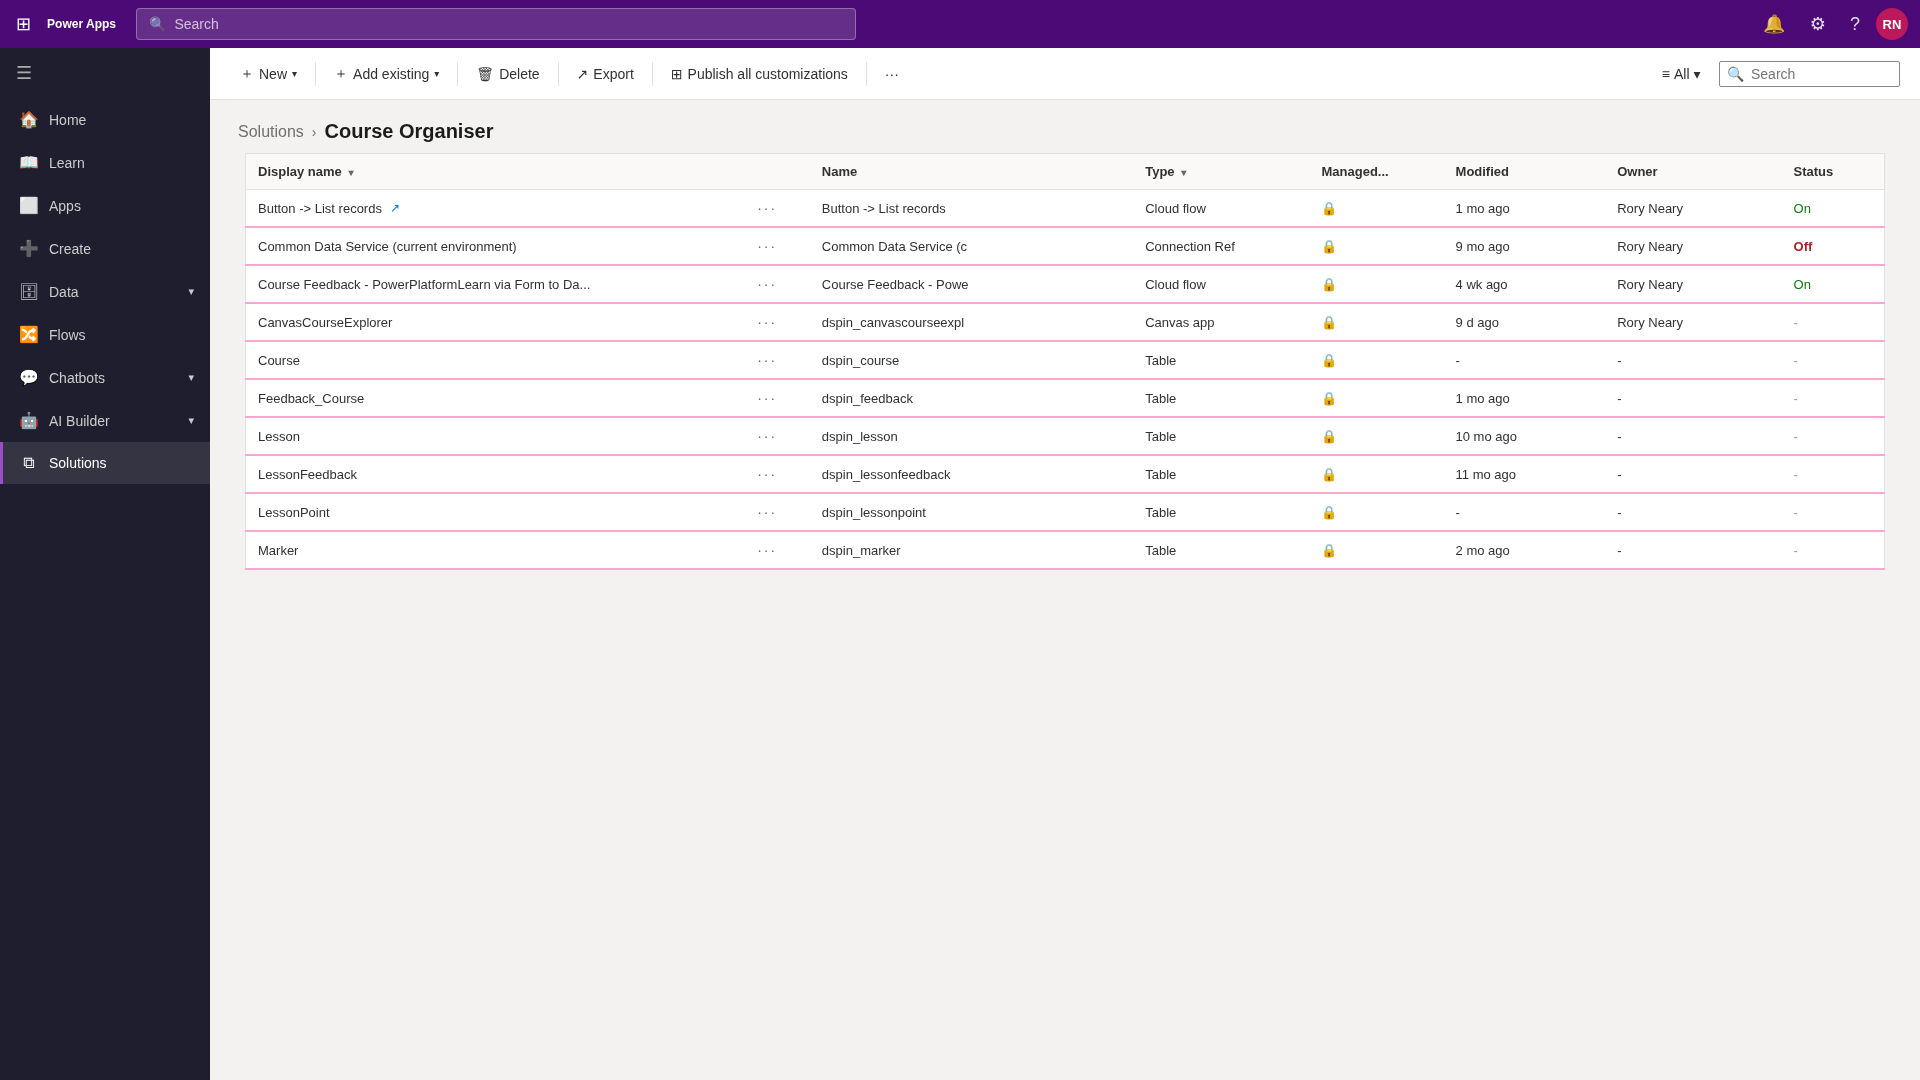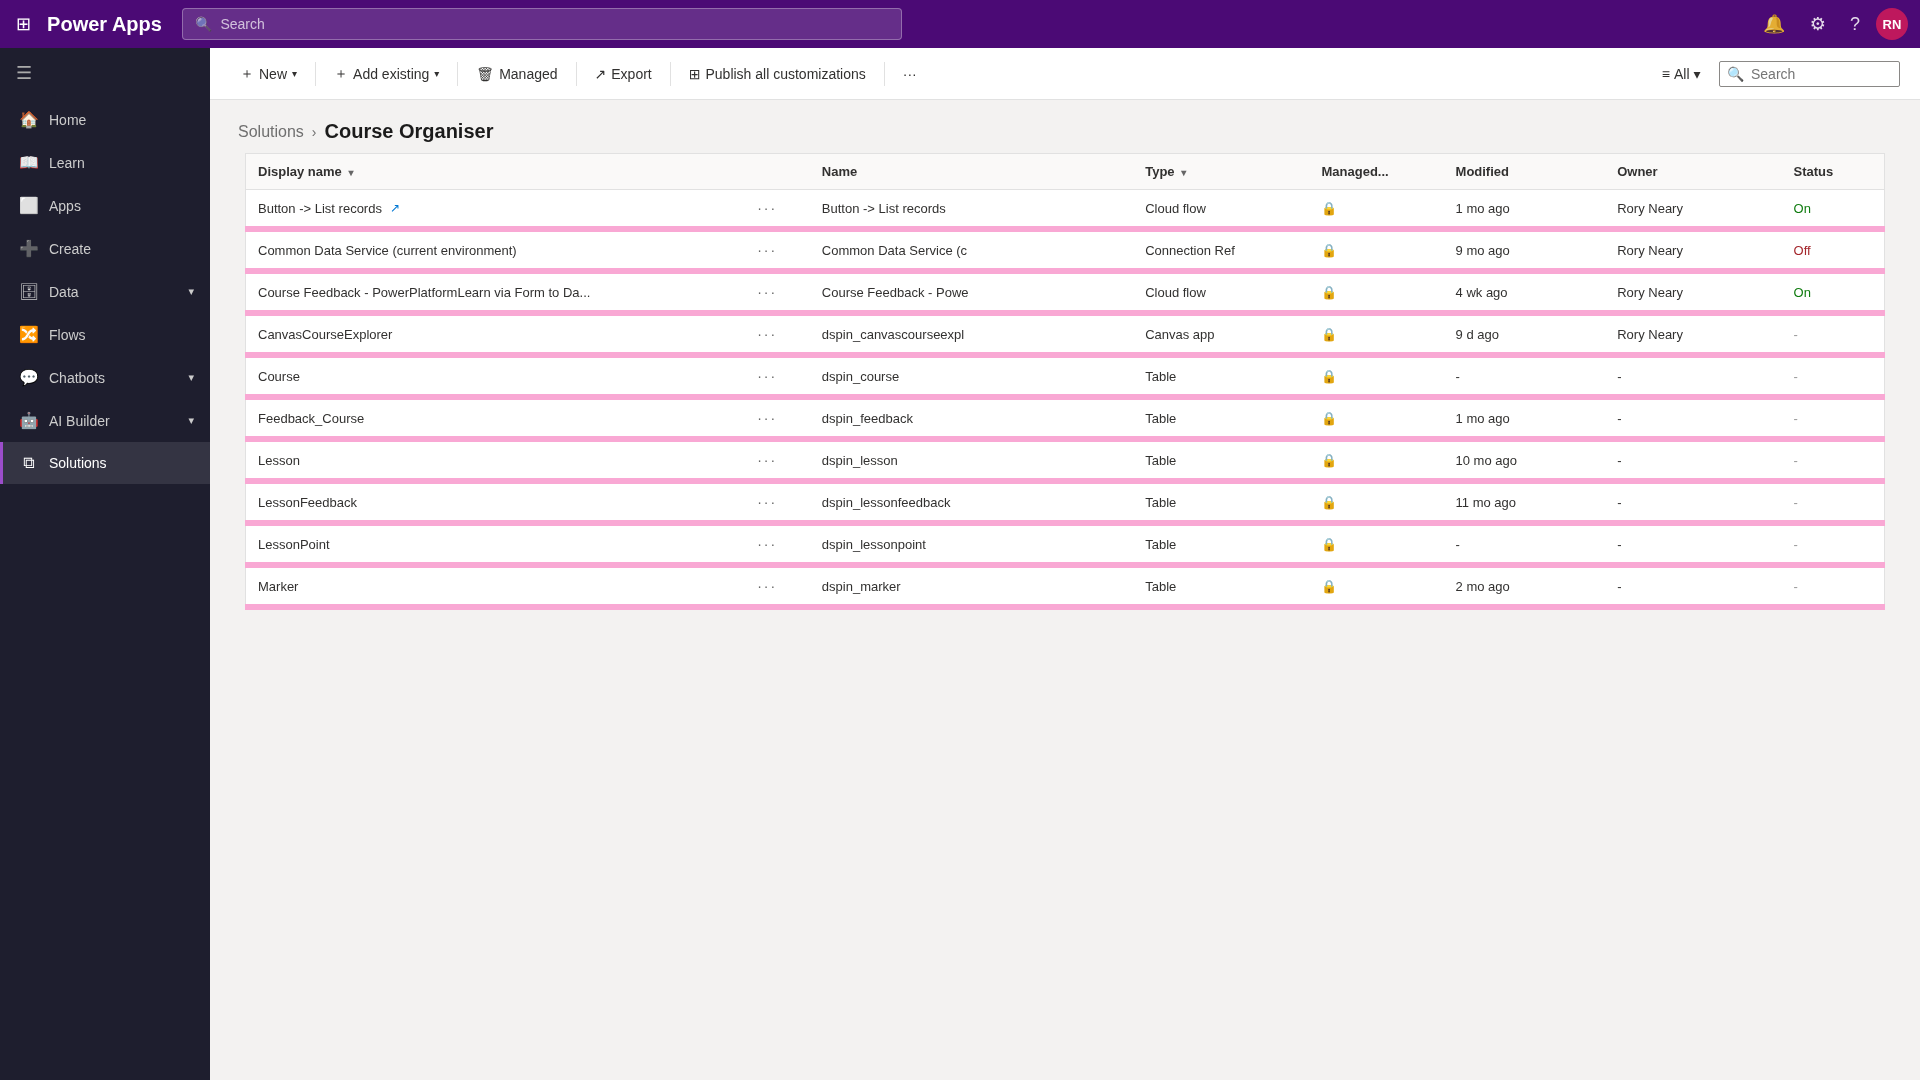--- a/index.html
+++ b/index.html
@@ -16,21 +16,21 @@
       flex-shrink: 0;
     }
     .top-nav-waffle {
       color: white;
       font-size: 18px;
       cursor: pointer;
       padding: 4px;
     }
     .top-nav-logo {
       color: white;
-      font-size: 20px;
+      font-size: 12px;
       font-weight: 600;
       margin-right: 8px;
     }
     .top-nav-search {
       flex: 1;
       max-width: 720px;
       background: rgba(255,255,255,0.15);
       border: 1px solid rgba(255,255,255,0.3);
       border-radius: 4px;
       display: flex;
@@ -214,36 +214,36 @@
       padding: 10px 12px;
       text-align: left;
       font-weight: 600;
       font-size: 13px;
       color: #323130;
       cursor: pointer;
       white-space: nowrap;
     }
     thead th .sort-icon { font-size: 10px; margin-left: 3px; color: #666; }
     tbody tr {
-      border-bottom: 6px solid #f9a8d4;
+      border-bottom: 2px solid #f9a8d4;
       margin-left: 21px;
     }
     tbody td {
       padding: 10px 12px;
       font-size: 13px;
       color: #323130;
       white-space: nowrap;
       overflow: hidden;
       text-overflow: ellipsis;
       max-width: 280px;
     }
     .row-menu { color: #666; cursor: pointer; letter-spacing: 2px; font-size: 14px; }
     .lock-icon { color: #888; font-size: 13px; }
     .status-on { color: #107c10; font-weight: 500; }
-    .status-off { color: #a4262c; font-weight: 400; }
+    .status-off { color: #a4262c; font-weight: 700; }
     .status-dash { color: #999; }
     .display-name-cell {
       display: flex;
       align-items: center;
       gap: 8px;
     }
     .ext-link-icon { color: #0078d4; font-size: 12px; cursor: pointer; }
     .col-display { width: 340px; }
     .col-menu { width: 40px; }
     .col-name { width: 220px; }
@@ -330,21 +330,21 @@
       </button>
       <div class="cmd-separator"></div>
       <button class="cmd-btn">
         <span>＋</span>
         <span>Add existing</span>
         <span class="chevron">▾</span>
       </button>
       <div class="cmd-separator"></div>
       <button class="cmd-btn">
         <span>🗑</span>
-        <span>Managed</span>
+        <span>Delete</span>
       </button>
       <div class="cmd-separator"></div>
       <button class="cmd-btn">
         <span>↗</span>
         <span>Export</span>
       </button>
       <div class="cmd-separator"></div>
       <button class="cmd-btn">
         <span>⊞</span>
         <span>Publish all customizations</span>

